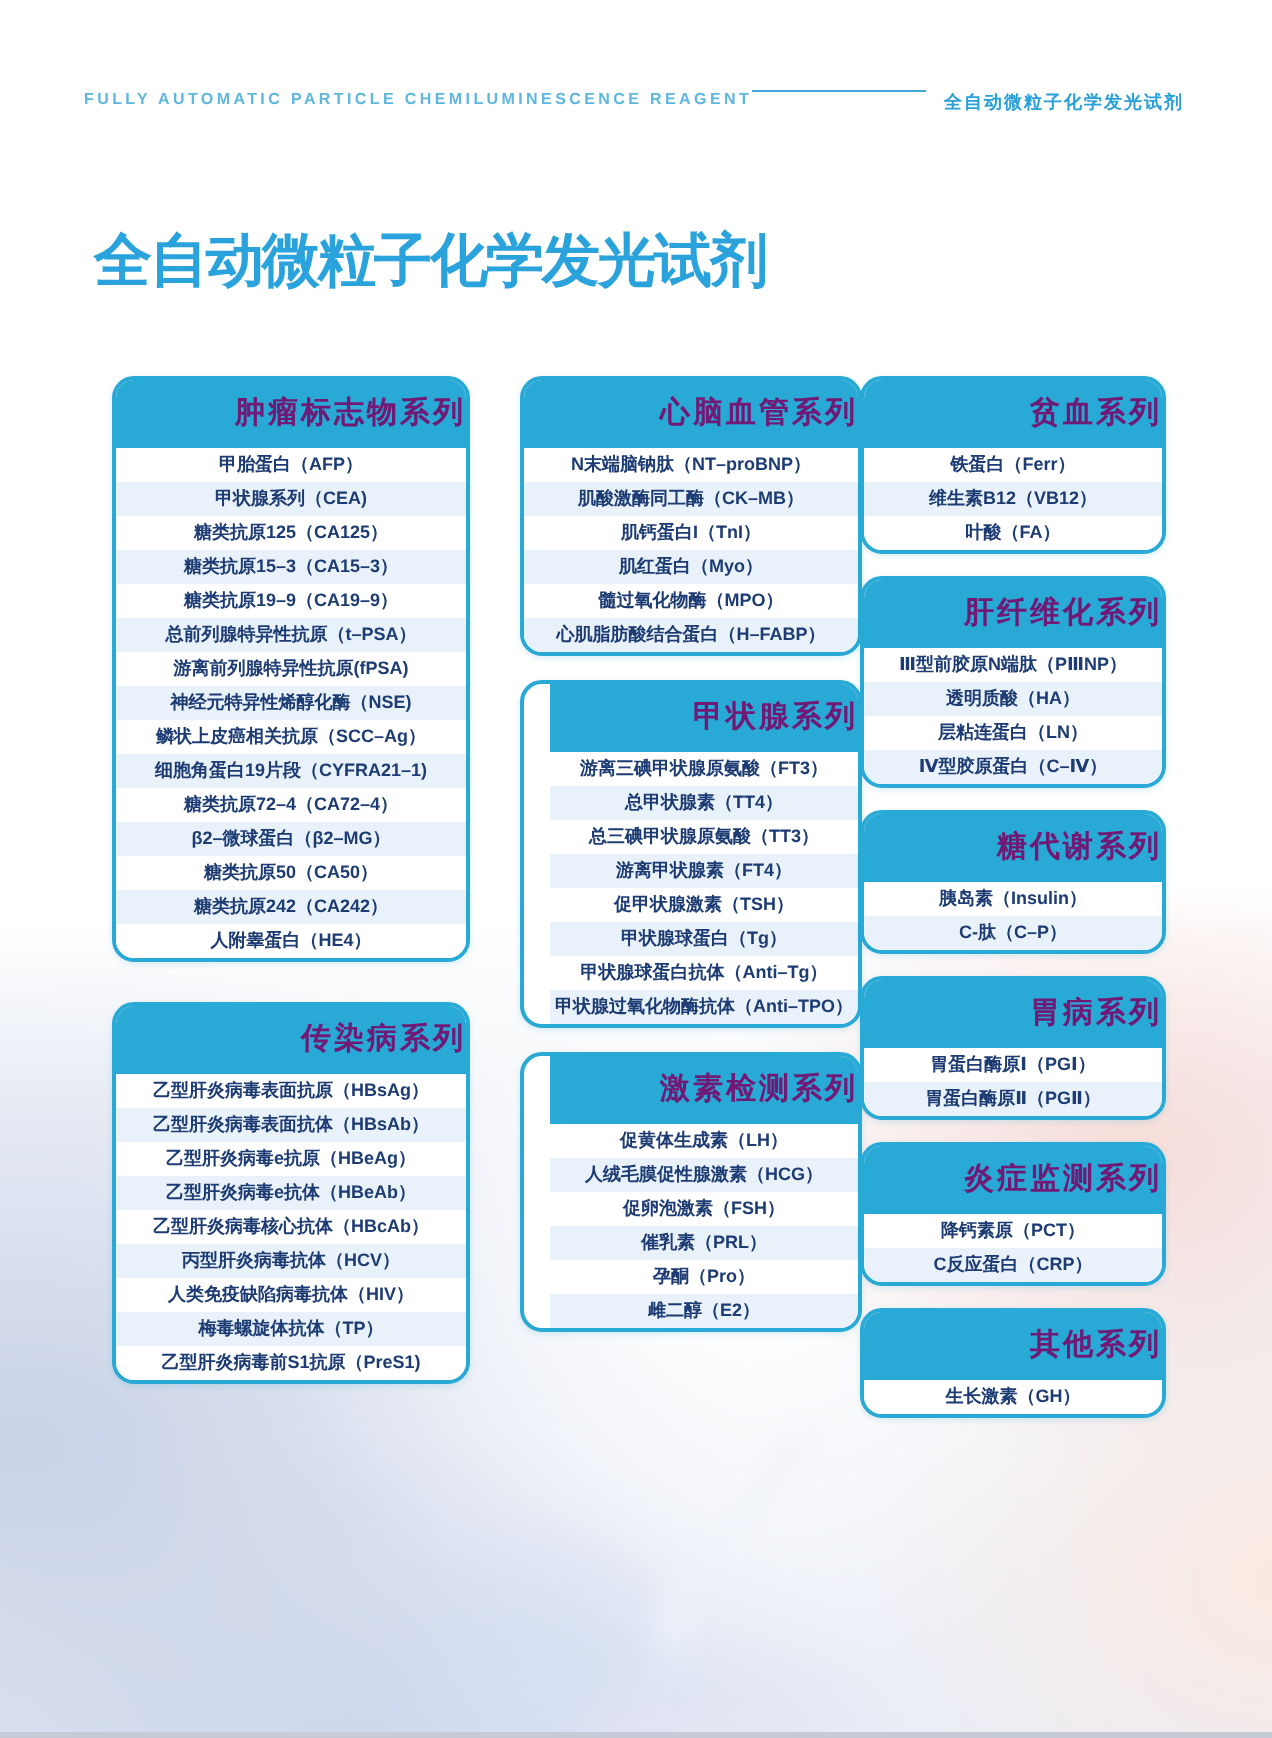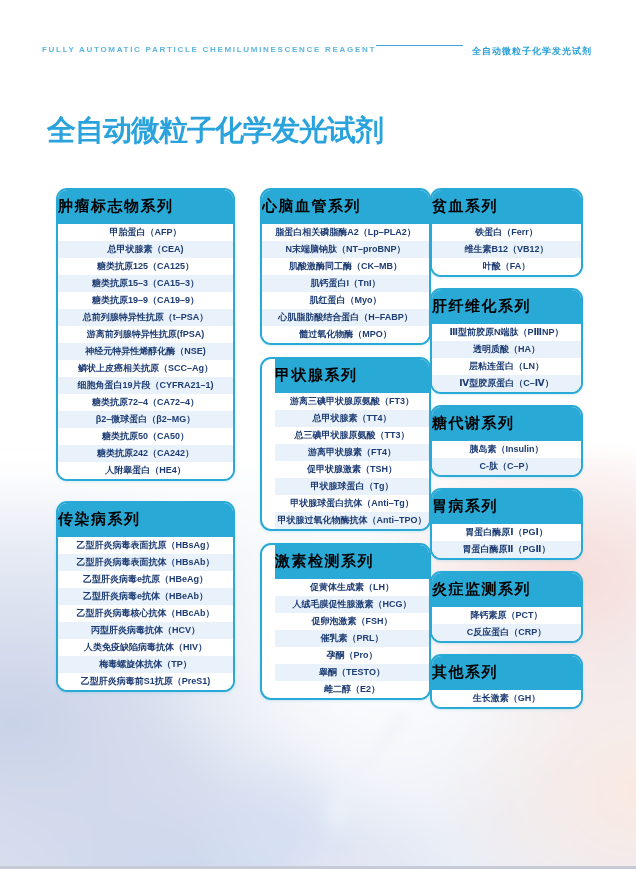--- a/index.html
+++ b/index.html
@@ -79,21 +79,21 @@
   .col-1 .card + .card { margin-top:20px; }
   .col-2 .card + .card { margin-top:12px;padding-left:13px; }
   .col-3 .card + .card { margin-top:11px; }
 
   .card {
     border:2px solid #29a9d6; border-radius:11px; overflow:hidden;
     background:#ffffff;
     box-shadow:0 1px 3px rgba(41,169,214,.18);
   }
   .card-header {
-    background:#29a9d6; color:#000000; text-align:left;
+    background:#29a9d6; color:#701a75; text-align:right;
     font-size:15px; font-weight:bold; letter-spacing:1.5px;
     padding:7px 0 8px 0;
     font-family:Liberation Mono, monospace;
   }
   .card-row {
     height:17px; line-height:17.5px; text-align:center;
     font-size:9px; font-weight:bold; color:#1d3c74;
     white-space:nowrap; overflow:hidden;
   }
   .card-row:nth-child(odd) { background:#e9f2fa; }   
@@ -115,21 +115,21 @@
   <span class="rule"></span>
   <span class="cn">全自动微粒子化学发光试剂</span>
 </div>
 
 <h1 class="page-title">全自动微粒子化学发光试剂</h1>
 
 <div class="col col-1">
     <section class="card">
       <header class="card-header">肿瘤标志物系列</header>
       <div class="card-row">甲胎蛋白（AFP）</div>
-      <div class="card-row">总甲状腺素（CEA)</div>
+      <div class="card-row">甲状腺系列（CEA)</div>
       <div class="card-row">糖类抗原125（CA125）</div>
       <div class="card-row">糖类抗原15–3（CA15–3）</div>
       <div class="card-row">糖类抗原19–9（CA19–9）</div>
       <div class="card-row">总前列腺特异性抗原（t–PSA）</div>
       <div class="card-row">游离前列腺特异性抗原(fPSA)</div>
       <div class="card-row">神经元特异性烯醇化酶（NSE)</div>
       <div class="card-row">鳞状上皮癌相关抗原（SCC–Ag）</div>
       <div class="card-row">细胞角蛋白19片段（CYFRA21–1)</div>
       <div class="card-row">糖类抗原72–4（CA72–4）</div>
       <div class="card-row">β2–微球蛋白（β2–MG）</div>
@@ -146,47 +146,45 @@
       <div class="card-row">乙型肝炎病毒核心抗体（HBcAb）</div>
       <div class="card-row">丙型肝炎病毒抗体（HCV）</div>
       <div class="card-row">人类免疫缺陷病毒抗体（HIV）</div>
       <div class="card-row">梅毒螺旋体抗体（TP）</div>
       <div class="card-row">乙型肝炎病毒前S1抗原（PreS1)</div>
     </section>
   </div>
 <div class="col col-2">
     <section class="card">
       <header class="card-header">心脑血管系列</header>
-      <div class="card-row">脂蛋白相关磷脂酶A2（Lp–PLA2）</div>
       <div class="card-row">N末端脑钠肽（NT–proBNP）</div>
       <div class="card-row">肌酸激酶同工酶（CK–MB）</div>
       <div class="card-row">肌钙蛋白I（TnI）</div>
       <div class="card-row">肌红蛋白（Myo）</div>
+      <div class="card-row">髓过氧化物酶（MPO）</div>
       <div class="card-row">心肌脂肪酸结合蛋白（H–FABP）</div>
-      <div class="card-row">髓过氧化物酶（MPO）</div>
     </section>
     <section class="card">
       <header class="card-header">甲状腺系列</header>
       <div class="card-row">游离三碘甲状腺原氨酸（FT3）</div>
       <div class="card-row">总甲状腺素（TT4）</div>
       <div class="card-row">总三碘甲状腺原氨酸（TT3）</div>
       <div class="card-row">游离甲状腺素（FT4）</div>
       <div class="card-row">促甲状腺激素（TSH）</div>
       <div class="card-row">甲状腺球蛋白（Tg）</div>
       <div class="card-row">甲状腺球蛋白抗体（Anti–Tg）</div>
       <div class="card-row">甲状腺过氧化物酶抗体（Anti–TPO）</div>
     </section>
     <section class="card">
       <header class="card-header">激素检测系列</header>
       <div class="card-row">促黄体生成素（LH）</div>
       <div class="card-row">人绒毛膜促性腺激素（HCG）</div>
       <div class="card-row">促卵泡激素（FSH）</div>
       <div class="card-row">催乳素（PRL）</div>
       <div class="card-row">孕酮（Pro）</div>
-      <div class="card-row">睾酮（TESTO）</div>
       <div class="card-row">雌二醇（E2）</div>
     </section>
   </div>
 <div class="col col-3">
     <section class="card">
       <header class="card-header">贫血系列</header>
       <div class="card-row">铁蛋白（Ferr）</div>
       <div class="card-row">维生素B12（VB12）</div>
       <div class="card-row">叶酸（FA）</div>
     </section>

